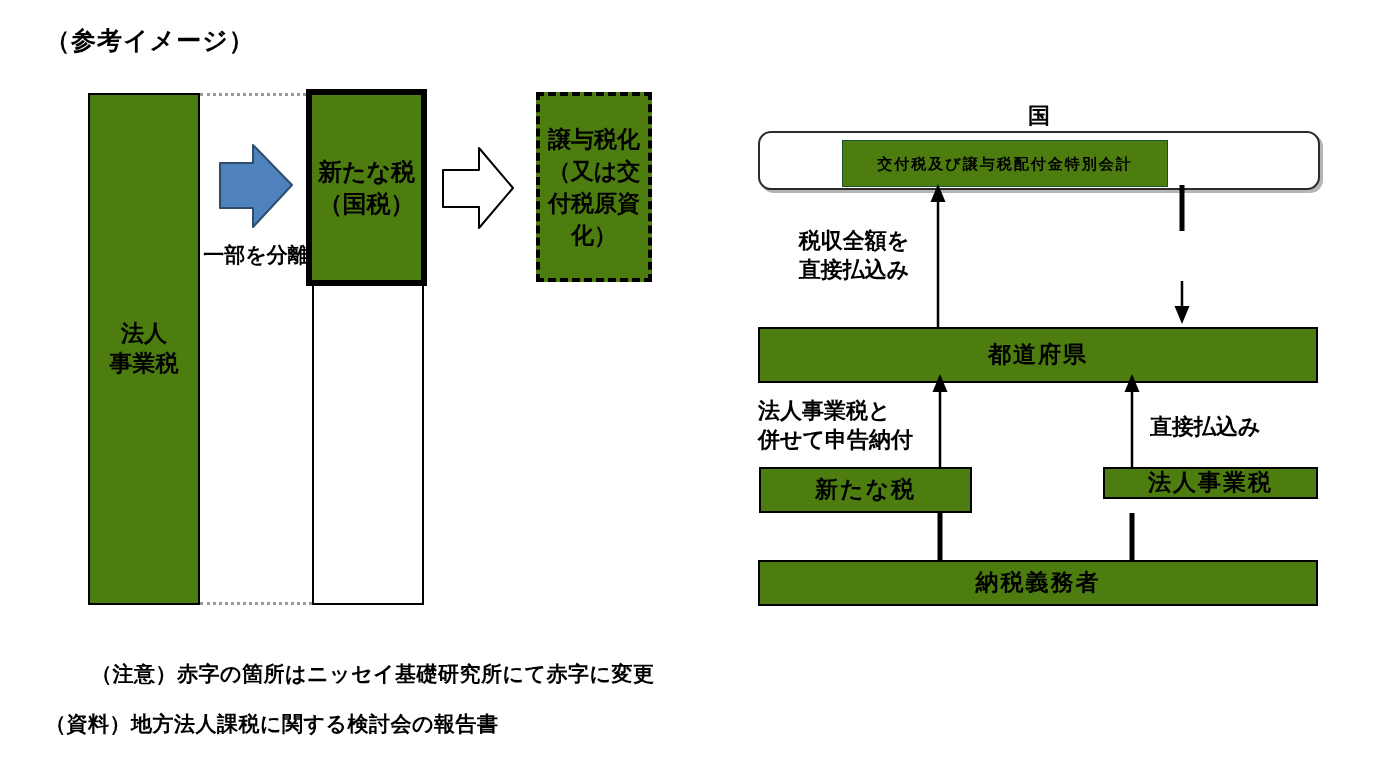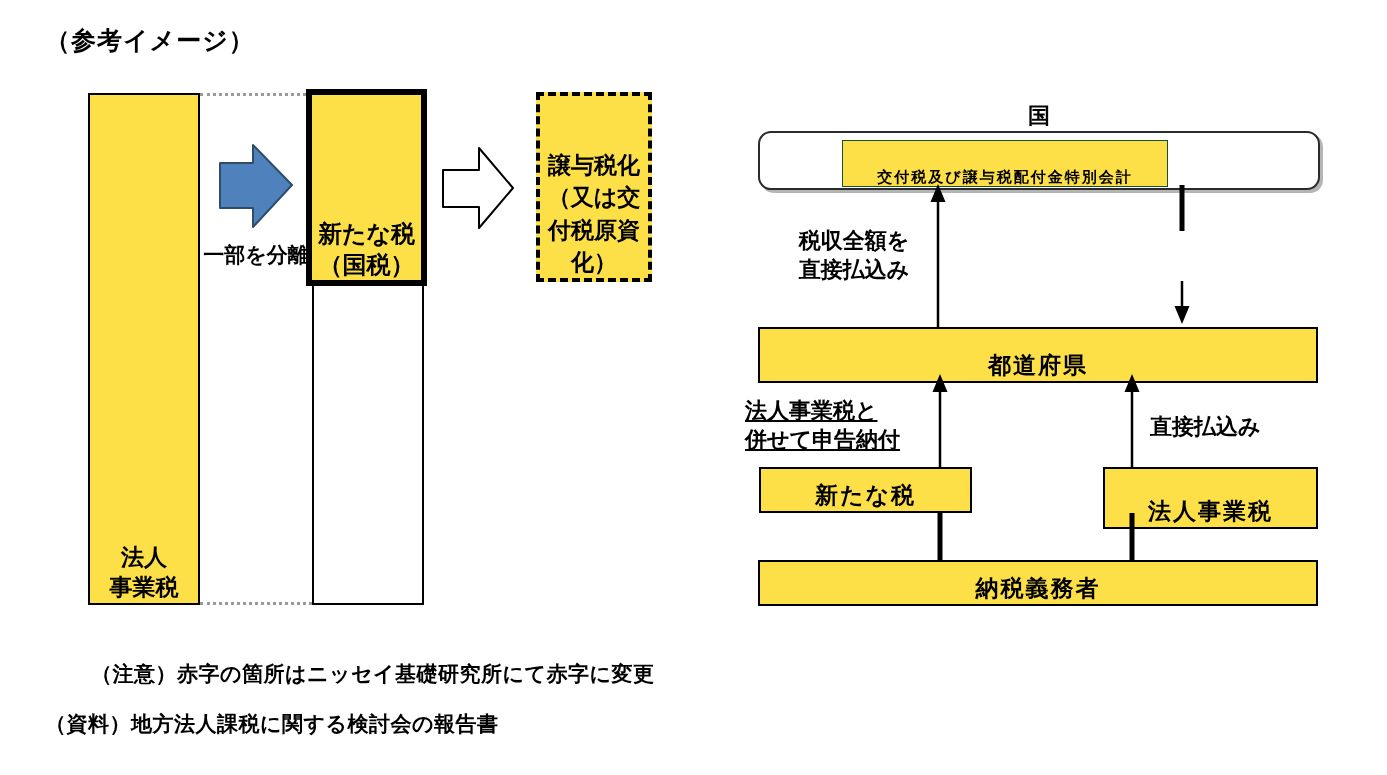--- a/index.html
+++ b/index.html
@@ -2,22 +2,22 @@
 <html><head>
 <meta charset="utf-8">
 <style>
   html,body{margin:0;padding:0;background:#fff;}
   .canvas{
     position:relative;width:1387px;height:775px;background:#fff;overflow:hidden;
     font-family:"Liberation Sans","DejaVu Sans",sans-serif;color:#000;
   }
   .abs{position:absolute;box-sizing:border-box;}
   .box{
-    position:absolute;box-sizing:border-box;background:#fde047;
-    display:flex;align-items:flex-end;justify-content:center;
+    position:absolute;box-sizing:border-box;background:#4d7c0f;
+    display:flex;align-items:center;justify-content:center;
     text-align:center;font-weight:bold;white-space:pre-line;line-height:1.3;
   }
   .lbl{
     position:absolute;box-sizing:border-box;font-weight:bold;
     white-space:pre-line;line-height:1.32;
   }
   .page-title{font-size:25px;font-weight:bold;letter-spacing:1px;}
   .note{font-size:21px;font-weight:bold;letter-spacing:0.5px;}
   .thin-border{border:2px solid #000;}
   .overlay{position:absolute;left:0;top:0;z-index:5;pointer-events:none;}
@@ -71,30 +71,30 @@
     </div>
 
     <div class="lbl" style="left:88px;top:226px;width:132px;text-align:center;font-size:22px;">税収全額を
 直接払込み</div>
 
 
     <div class="box thin-border" style="left:58px;top:327px;width:560px;height:56px;font-size:23px;letter-spacing:2px;">
       <span>都道府県</span>
     </div>
 
-    <div class="lbl" style="left:45px;top:396px;width:190px;text-align:left;font-size:22px;text-decoration:underline;">法人事業税と
+    <div class="lbl" style="left:58px;top:396px;width:190px;text-align:left;font-size:22px;">法人事業税と
 併せて申告納付</div>
 
     <div class="lbl" style="left:450px;top:412px;font-size:22px;">直接払込み</div>
 
     <div class="box thin-border" style="left:59px;top:467px;width:213px;height:46px;font-size:23px;letter-spacing:2px;">
       <span>新たな税</span>
     </div>
 
-    <div class="box thin-border" style="left:403px;top:467px;width:215px;height:62px;font-size:23px;letter-spacing:2px;">
+    <div class="box thin-border" style="left:403px;top:467px;width:215px;height:32px;font-size:23px;letter-spacing:2px;">
       <span>法人事業税</span>
     </div>
 
     <div class="box thin-border" style="left:58px;top:560px;width:560px;height:46px;font-size:23px;letter-spacing:2px;">
       <span>納税義務者</span>
     </div>
   </div>
 
   <svg class="overlay" width="1387" height="775" viewBox="0 0 1387 775">
 

